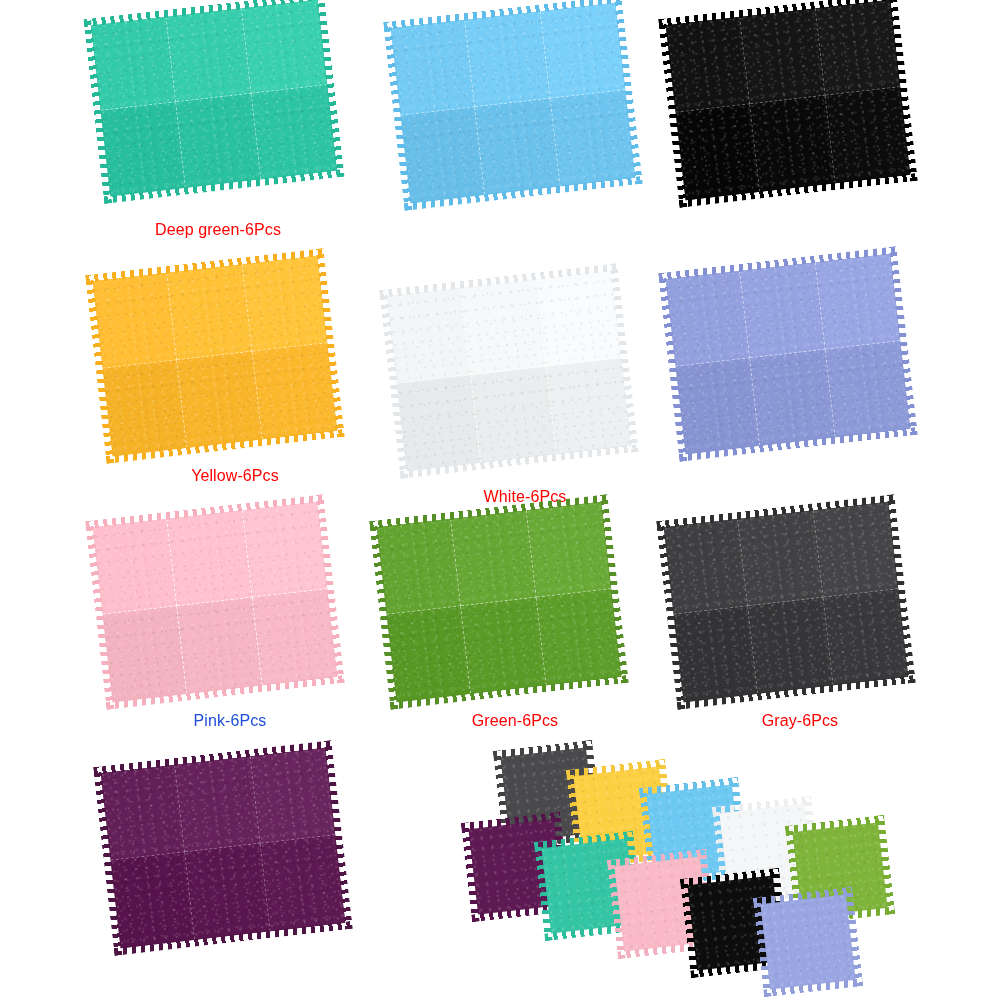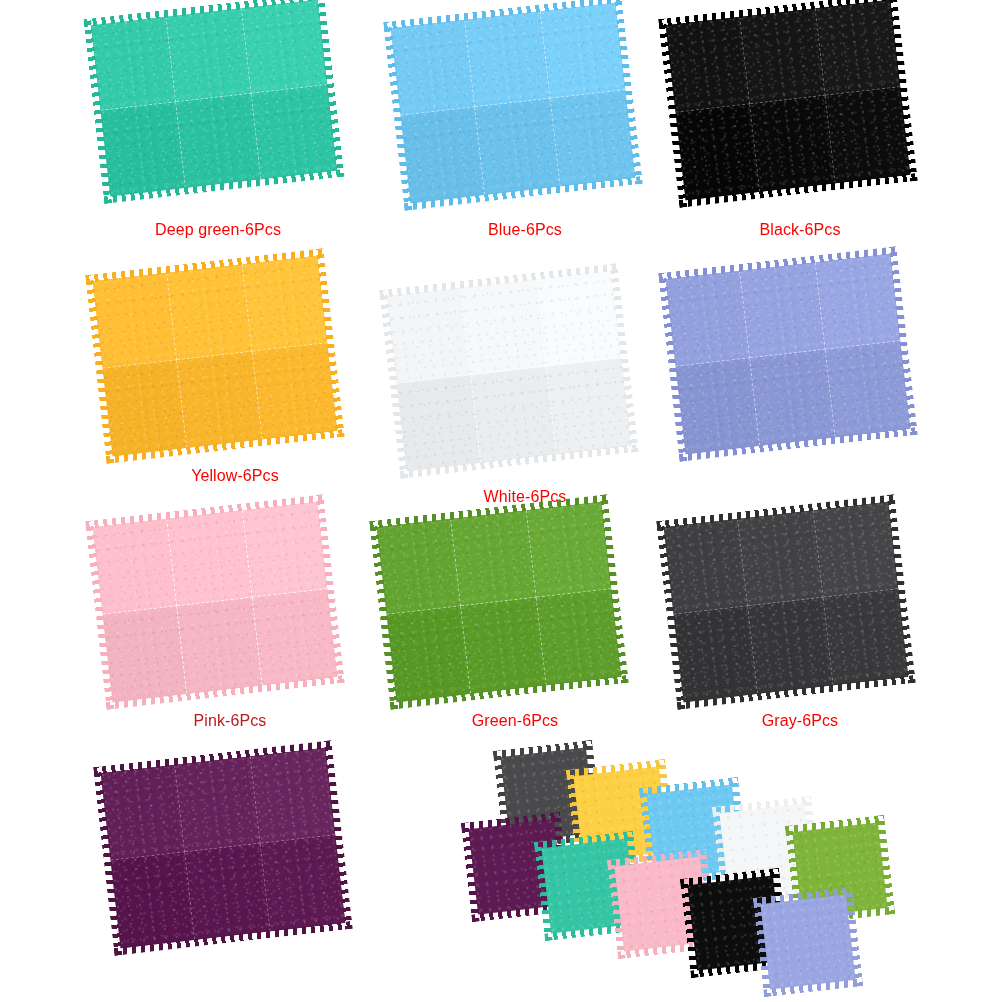--- a/index.html
+++ b/index.html
@@ -151,36 +151,34 @@
         <div class="tile seam-r seam-b" style="background: rgb(118, 205, 247);"></div>
         <div class="tile seam-b" style="background: rgb(121, 208, 250);"></div>
         <div class="tile seam-r" style="background: rgb(103, 190, 232);"></div>
         <div class="tile seam-r" style="background: rgb(106, 193, 235);"></div>
         <div class="tile" style="background: rgb(109, 196, 238);"></div>
         <div class="teeth top" style="background: rgb(95, 188, 234);"></div>
         <div class="teeth bottom" style="background: rgb(95, 188, 234);"></div>
         <div class="teeth left" style="background: rgb(95, 188, 234);"></div>
         <div class="teeth right" style="background: rgb(95, 188, 234);"></div>
       </div>
-      <div class="label" style="left: 330px; top: 222px; width: 390px; color: rgb(254, 0, 0);">Blue-6Pcs</div>
     </div>
     <div class="cell" style="left: 0px; top: 0px; width: 1002px; height: 1002px;">
       <div class="mat dark" style="left: 675px; top: 12px; width: 226px; height: 176px; transform: rotate(-6.5deg); background: rgb(13, 13, 13);">
         <div class="tile seam-r seam-b" style="background: rgb(18, 18, 18);"></div>
         <div class="tile seam-r seam-b" style="background: rgb(21, 21, 21);"></div>
         <div class="tile seam-b" style="background: rgb(24, 24, 24);"></div>
         <div class="tile seam-r" style="background: rgb(6, 6, 6);"></div>
         <div class="tile seam-r" style="background: rgb(9, 9, 9);"></div>
         <div class="tile" style="background: rgb(12, 12, 12);"></div>
         <div class="teeth top" style="background: rgb(0, 0, 0);"></div>
         <div class="teeth bottom" style="background: rgb(0, 0, 0);"></div>
         <div class="teeth left" style="background: rgb(0, 0, 0);"></div>
         <div class="teeth right" style="background: rgb(0, 0, 0);"></div>
       </div>
-      <div class="label" style="left: 605px; top: 222px; width: 390px; color: rgb(254, 0, 0);">Black-6Pcs</div>
     </div>
     <div class="cell" style="left: 0px; top: 0px; width: 1002px; height: 1002px;">
       <div class="mat" style="left: 102px; top: 268px; width: 226px; height: 176px; transform: rotate(-6.5deg); background: rgb(253, 185, 46);">
         <div class="tile seam-r seam-b" style="background: rgb(255, 190, 51);"></div>
         <div class="tile seam-r seam-b" style="background: rgb(255, 193, 54);"></div>
         <div class="tile seam-b" style="background: rgb(255, 196, 57);"></div>
         <div class="tile seam-r" style="background: rgb(246, 178, 39);"></div>
         <div class="tile seam-r" style="background: rgb(249, 181, 42);"></div>
         <div class="tile" style="background: rgb(252, 184, 45);"></div>
         <div class="teeth top" style="background: rgb(249, 174, 29);"></div>
@@ -225,21 +223,21 @@
         <div class="tile seam-r seam-b" style="background: rgb(255, 193, 206);"></div>
         <div class="tile seam-b" style="background: rgb(255, 196, 209);"></div>
         <div class="tile seam-r" style="background: rgb(242, 178, 191);"></div>
         <div class="tile seam-r" style="background: rgb(245, 181, 194);"></div>
         <div class="tile" style="background: rgb(248, 184, 197);"></div>
         <div class="teeth top" style="background: rgb(247, 174, 189);"></div>
         <div class="teeth bottom" style="background: rgb(247, 174, 189);"></div>
         <div class="teeth left" style="background: rgb(247, 174, 189);"></div>
         <div class="teeth right" style="background: rgb(247, 174, 189);"></div>
       </div>
-      <div class="label" style="left: 35px; top: 713px; width: 390px; color: #b91c1c;">Pink-6Pcs</div>
+      <div class="label" style="left: 35px; top: 713px; width: 390px; color: #1d4ed8;">Pink-6Pcs</div>
     </div>
     <div class="cell" style="left: 0px; top: 0px; width: 1002px; height: 1002px;">
       <div class="mat" style="left: 386px; top: 514px; width: 226px; height: 176px; transform: rotate(-6.5deg); background: rgb(94, 158, 43);">
         <div class="tile seam-r seam-b" style="background: rgb(99, 163, 48);"></div>
         <div class="tile seam-r seam-b" style="background: rgb(102, 166, 51);"></div>
         <div class="tile seam-b" style="background: rgb(105, 169, 54);"></div>
         <div class="tile seam-r" style="background: rgb(87, 151, 36);"></div>
         <div class="tile seam-r" style="background: rgb(90, 154, 39);"></div>
         <div class="tile" style="background: rgb(93, 157, 42);"></div>
         <div class="teeth top" style="background: rgb(85, 143, 38);"></div>

